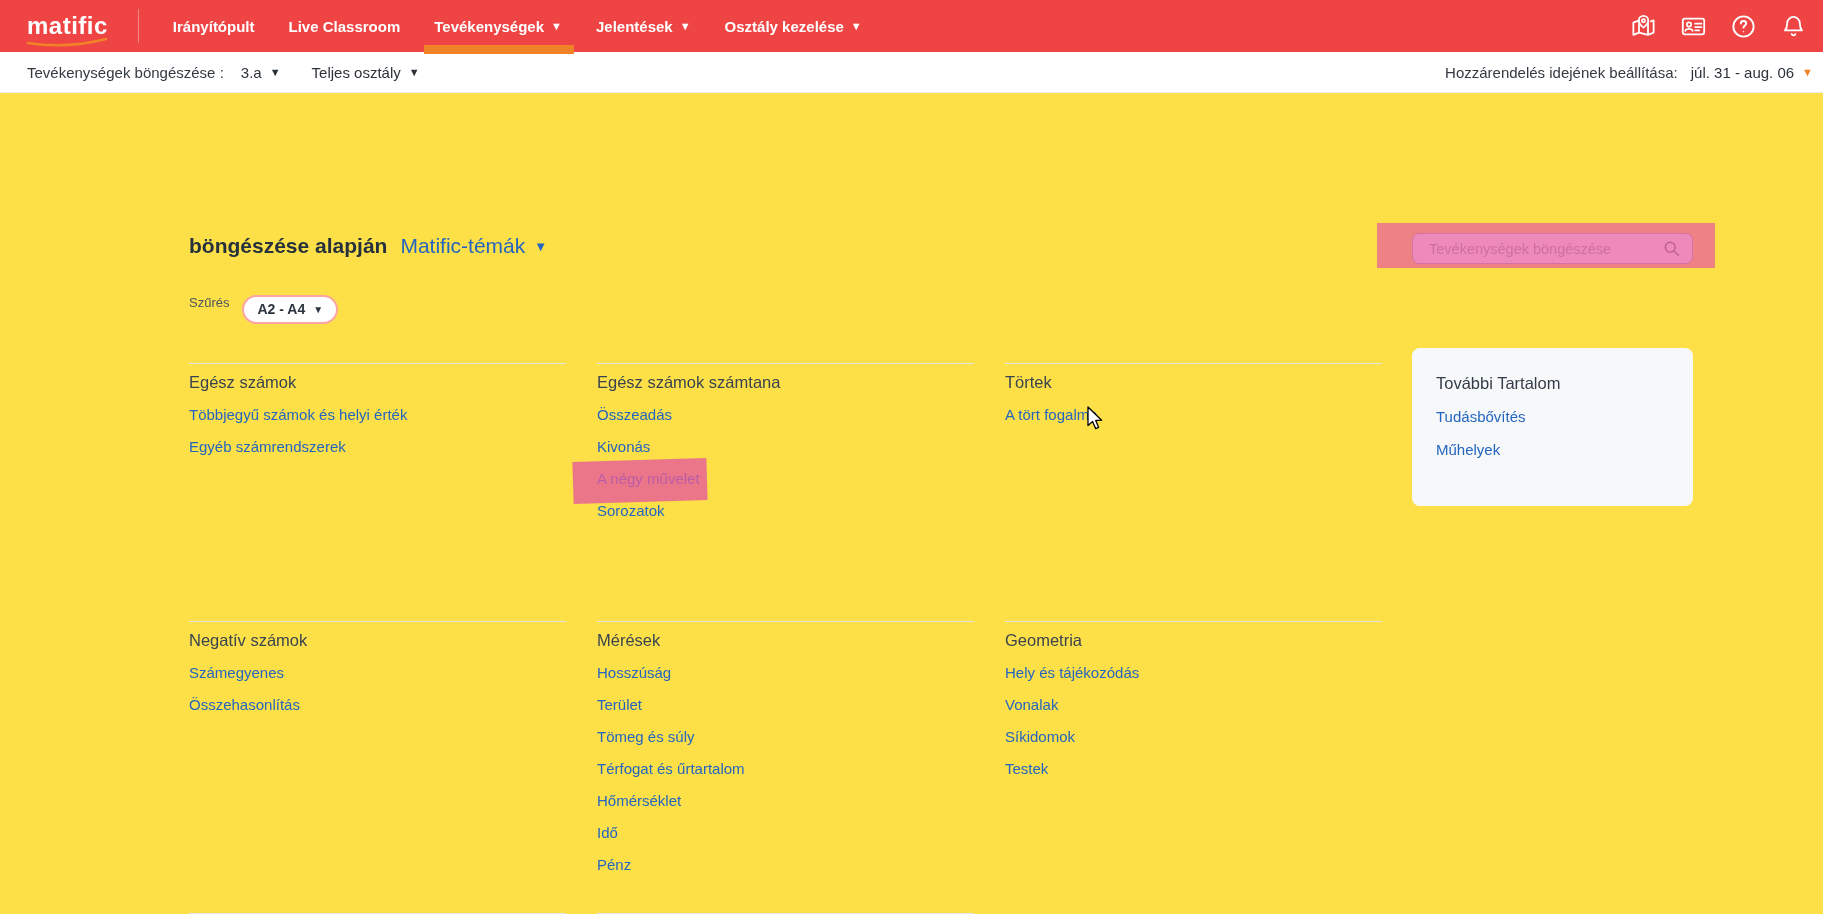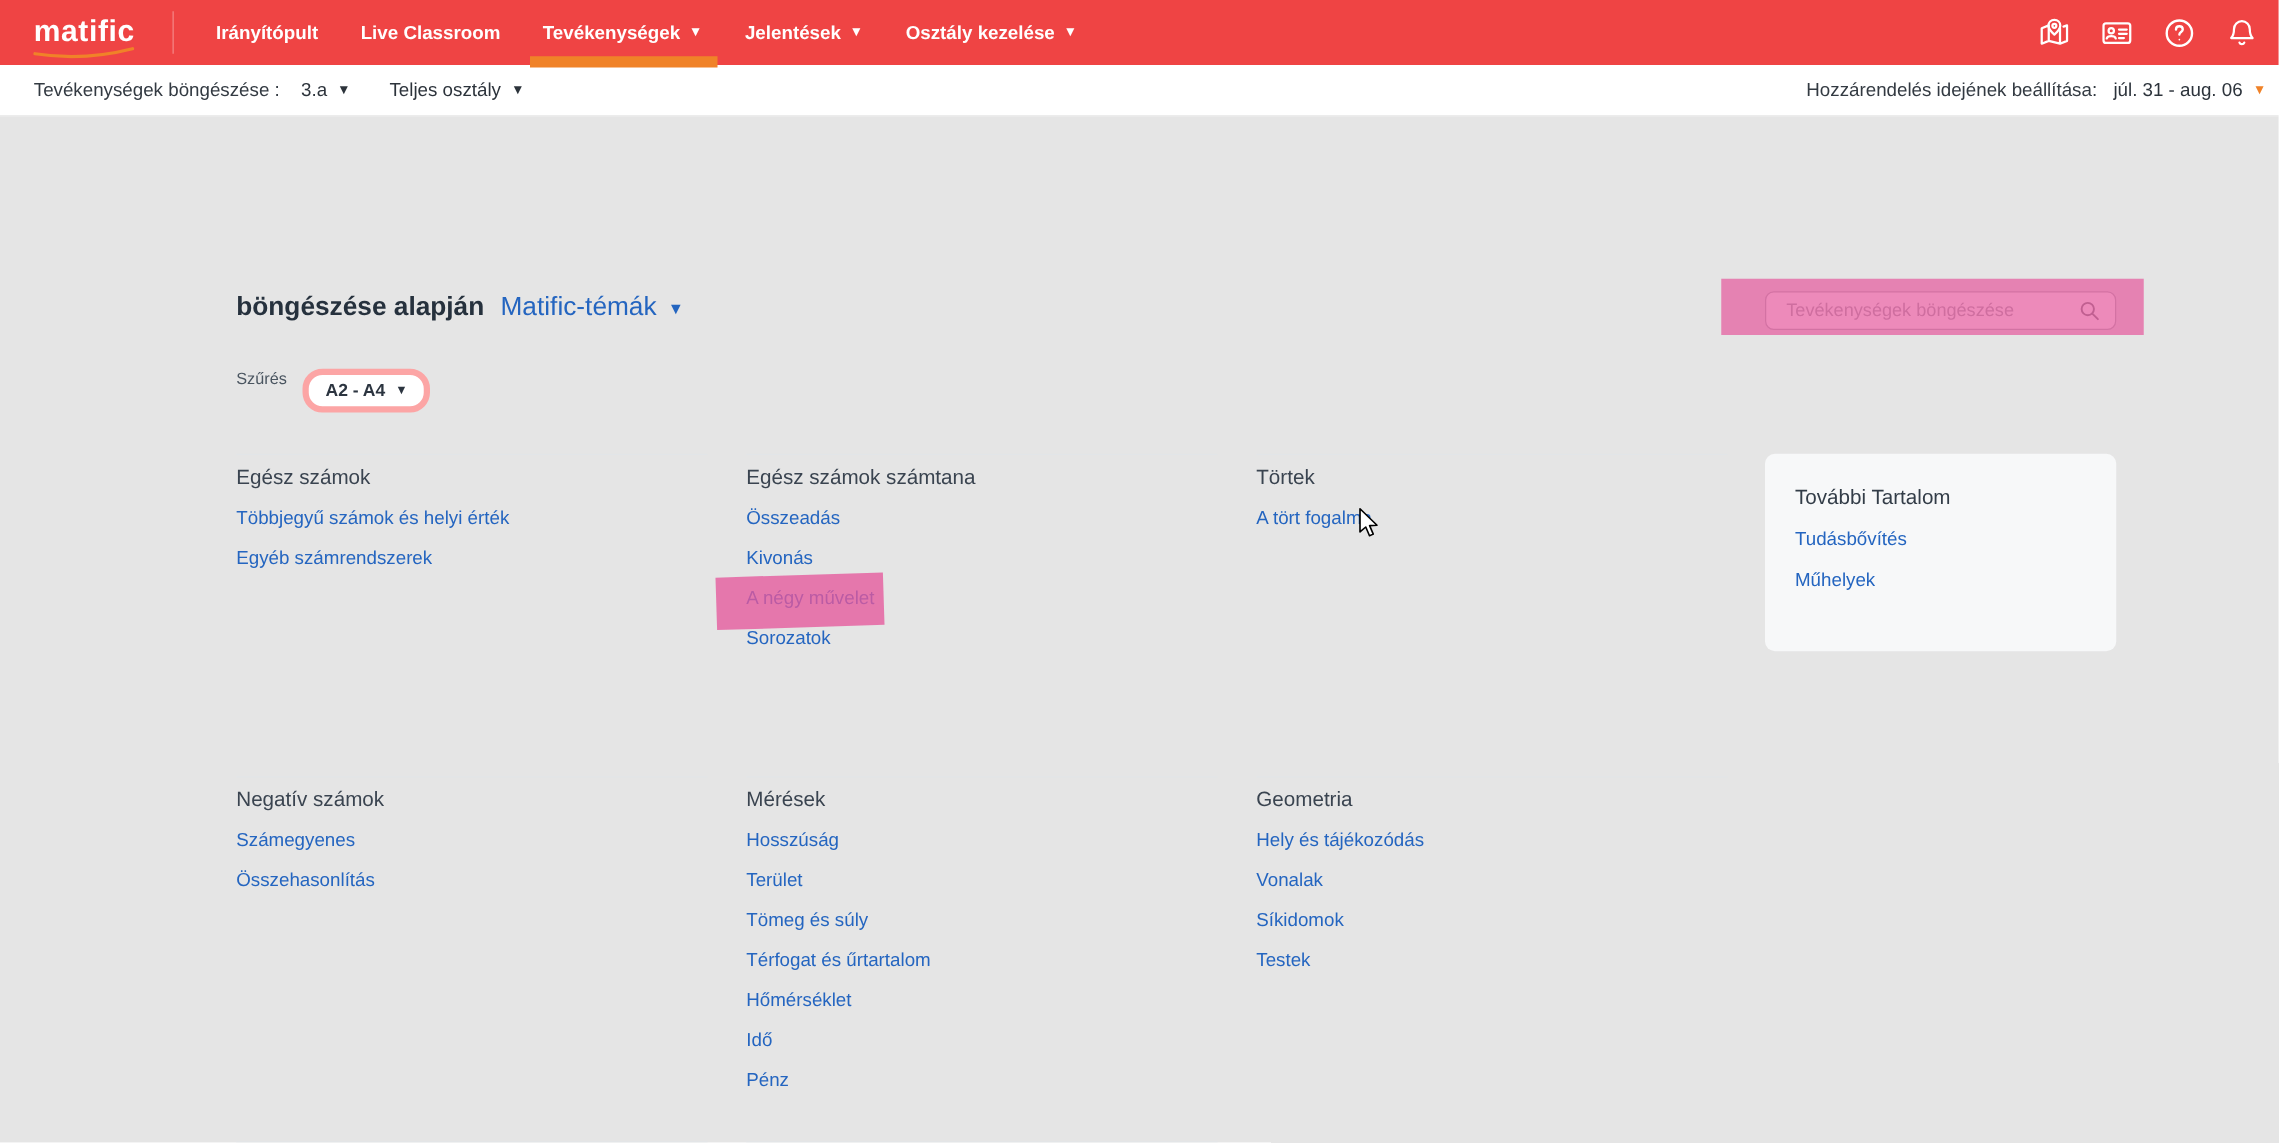--- a/index.html
+++ b/index.html
@@ -30,33 +30,33 @@
   .dd { display:flex; align-items:center; gap:8px; cursor:pointer; color:#2c333b; }
   .dd .caret { font-size:11px; color:#2c333b; }
   .dd.class-dd { margin-left:17px; }
   .dd.group-dd { margin-left:31px; }
   .sub-spacer { flex:1; }
   .date-dd { margin-left:13px; }
   .caret.orange { color:#f08228; }
   .caret.blue { color:#2465c0; }
 
   
-  .main { position:relative; width:1823px; height:821px; background:#e5e5e5; }
+  .main { position:relative; width:1823px; height:821px; background:#fde047; }
 
   .heading-row { position:absolute; left:189px; top:141px; display:flex;
     align-items:center; gap:13px; }
   .page-title { font-size:21px; font-weight:bold; color:#26313d; }
   .topic-select { display:flex; align-items:center; gap:9px; cursor:pointer; }
   .topic-select .label { font-size:21px; color:#2465c0; }
   .topic-select .caret { font-size:13px; }
 
   .filter-row { position:absolute; left:189px; top:202px; display:flex;
     gap:13px; }
   .filter-label { font-size:13px; color:#4a5560; }
-  .filter-pill { display:flex; align-items:center; gap:8px; border:5px solid #fca5a5;
+  .filter-pill { display:flex; align-items:center; gap:8px; border:2px solid #fca5a5;
     border-radius:16px; padding:4px 13px 5px; font-size:14px; color:#2c3540;
     font-weight:bold; cursor:pointer; background:#fff; }
   .filter-pill .caret { font-size:10px; color:#2c3540; }
 
   
   .search-wrap { position:absolute; left:1412px; top:140px; width:281px; height:31px; }
   .search-input { width:100%; height:31px; border:1px solid #a9adb2; border-radius:7px;
     padding:0 42px 0 16px; font-size:14.5px; color:#333; background:#fff; outline:none;
     font-family:"Liberation Sans", sans-serif; }
   .search-input::placeholder { color:#9aa0a6; }
@@ -71,21 +71,21 @@
   .topic { border-top:1px solid #e2e5e8; padding-top:3px; }
   .topic h3 { font-size:16.5px; font-weight:normal; color:#3a4450; margin:6px 0 4px; }
   .topic ul { list-style:none; }
   .topic li { margin-top:13px; line-height:19px; position:relative; }
   .topic a { color:#2465c0; text-decoration:none; font-size:15px; cursor:pointer; }
   .link-highlight { position:absolute; left:-24px; top:-9px; width:134px; height:42px;
     background:rgba(230,88,156,.78); transform:rotate(-1.8deg); z-index:10;
     pointer-events:none; }
 
   
-  .aside { position:absolute; left:1412px; top:270px; width:281px; height:158px;
+  .aside { position:absolute; left:1412px; top:255px; width:281px; height:158px;
     background:#f7f8f9; border-radius:8px; padding:26px 0 0 24px; }
   .aside h3 { font-size:16.5px; font-weight:normal; color:#333d48; }
   .aside ul { list-style:none; margin-top:8px; }
   .aside li { margin-top:15px; }
   .aside a { color:#2465c0; text-decoration:none; font-size:15px; cursor:pointer; }
 
   .cursor { position:absolute; left:1086px; top:313px; z-index:20; pointer-events:none; }
 </style>
 </head>
 <body>

